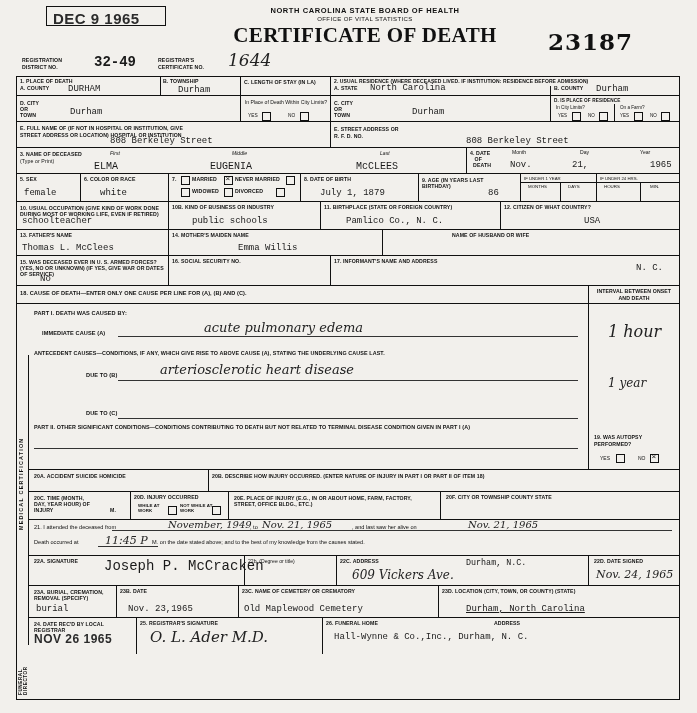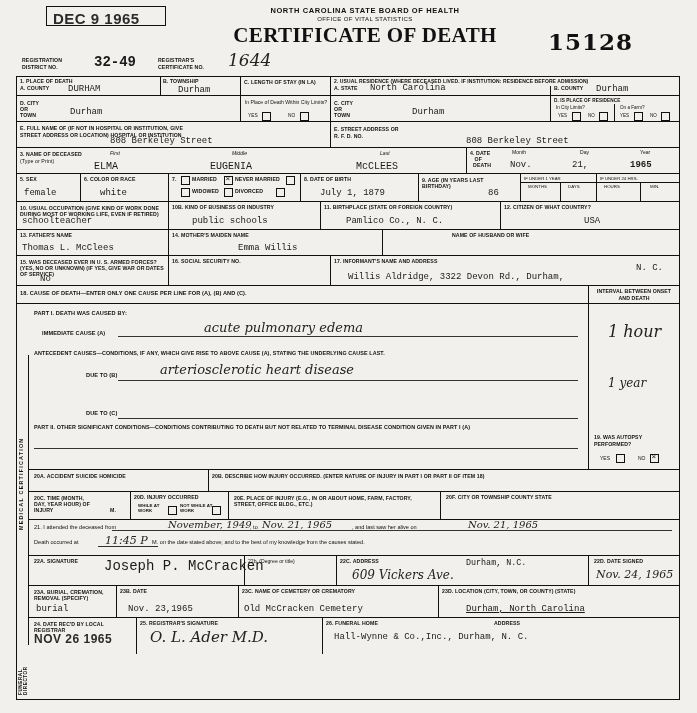--- a/index.html
+++ b/index.html
@@ -48,21 +48,21 @@
     <div class="stamp" style="padding:3px 0 0 6px;">DEC  9 1965</div>
   </div>
 
   <div class="box" style="left:180px;top:6px;width:370px;text-align:center;">
     <div style="font-size:7.5px;font-weight:bold;letter-spacing:.6px;">NORTH CAROLINA STATE BOARD OF HEALTH</div>
     <div style="font-size:6px;letter-spacing:.4px;margin-top:1px;">OFFICE OF VITAL STATISTICS</div>
     <div style="font-size:21px;font-weight:bold;letter-spacing:.4px;margin-top:1px;font-family:'Liberation Serif',serif;">CERTIFICATE OF DEATH</div>
   </div>
 
   <div class="box" style="left:548px;top:28px;width:120px;">
-    <div style="font-family:'DejaVu Serif',serif;font-size:23px;font-weight:bold;letter-spacing:1px;">15128</div>
+    <div style="font-family:'DejaVu Serif',serif;font-size:23px;font-weight:bold;letter-spacing:1px;">23187</div>
   </div>
 
   <div class="box" style="left:22px;top:52px;width:130px;height:22px;">
     <div class="lbl" style="position:absolute;left:0;top:5px;width:66px;line-height:1.25;">REGISTRATION DISTRICT NO.</div>
     <div class="val" style="position:absolute;left:72px;top:2px;font-size:14px;font-weight:bold;">32-49</div>
   </div>
   <div class="box" style="left:158px;top:52px;width:200px;height:22px;">
     <div class="lbl" style="position:absolute;left:0;top:5px;width:64px;line-height:1.25;">REGISTRAR'S CERTIFICATE NO.</div>
     <div class="hand" style="position:absolute;left:70px;top:-2px;font-size:17px;">1644</div>
   </div>
@@ -133,21 +133,21 @@
   <div class="lbl-n" style="position:absolute;left:380px;top:151px;font-style:italic;">Last</div>
   <div class="val" style="position:absolute;left:356px;top:161px;font-size:10px;">McCLEES</div>
 
   <div class="box br" style="left:466px;top:148px;width:1px;height:26px;"></div>
   <div class="lbl" style="position:absolute;left:470px;top:151px;line-height:1.15;">4. DATE<br>&nbsp;&nbsp;&nbsp;OF<br>&nbsp;&nbsp;DEATH</div>
   <div class="lbl-n" style="position:absolute;left:512px;top:150px;">Month</div>
   <div class="val" style="position:absolute;left:510px;top:160px;">Nov.</div>
   <div class="lbl-n" style="position:absolute;left:580px;top:150px;">Day</div>
   <div class="val" style="position:absolute;left:572px;top:160px;">21,</div>
   <div class="lbl-n" style="position:absolute;left:640px;top:150px;">Year</div>
-  <div class="val" style="position:absolute;left:630px;top:160px;font-weight:bold;">1965</div>
+  <div class="val" style="position:absolute;left:650px;top:160px;">1965</div>
 
   <div class="box bb" style="left:16px;top:174px;width:664px;height:28px;"></div>
   <div class="lbl" style="position:absolute;left:20px;top:177px;">5. SEX</div>
   <div class="val" style="position:absolute;left:24px;top:188px;">female</div>
   <div class="box br" style="left:80px;top:174px;width:1px;height:28px;"></div>
   <div class="lbl" style="position:absolute;left:84px;top:177px;">6. COLOR OR RACE</div>
   <div class="val" style="position:absolute;left:100px;top:188px;">white</div>
   <div class="box br" style="left:168px;top:174px;width:1px;height:28px;"></div>
 
   <div class="lbl" style="position:absolute;left:172px;top:177px;">7.</div>
@@ -203,21 +203,20 @@
   <div class="lbl" style="position:absolute;left:452px;top:233px;">NAME OF HUSBAND OR WIFE</div>
   <div class="val" style="position:absolute;left:452px;top:243px;"></div>
 
   <div class="box bb" style="left:16px;top:256px;width:664px;height:30px;"></div>
   <div class="lbl" style="position:absolute;left:20px;top:259px;width:144px;line-height:1.2;">15. WAS DECEASED EVER IN U. S. ARMED FORCES? (Yes, no or unknown) (If yes, give war or dates of service)</div>
   <div class="val" style="position:absolute;left:40px;top:274px;">No</div>
   <div class="box br" style="left:168px;top:256px;width:1px;height:30px;"></div>
   <div class="lbl" style="position:absolute;left:172px;top:259px;">16. SOCIAL SECURITY NO.</div>
   <div class="box br" style="left:330px;top:256px;width:1px;height:30px;"></div>
   <div class="lbl" style="position:absolute;left:334px;top:259px;">17. INFORMANT'S NAME AND ADDRESS</div>
-  <div class="val" style="position:absolute;left:348px;top:272px;">Willis Aldridge, 3322 Devon Rd., Durham,</div>
   <div class="val" style="position:absolute;left:636px;top:263px;">N. C.</div>
 
   <div class="box bb" style="left:16px;top:286px;width:664px;height:18px;"></div>
   <div class="lbl" style="position:absolute;left:20px;top:290px;font-size:5.6px;">18. CAUSE OF DEATH—ENTER ONLY ONE CAUSE PER LINE FOR (a), (b) and (c).</div>
   <div class="box br" style="left:588px;top:286px;width:1px;height:184px;"></div>
   <div class="lbl" style="position:absolute;left:594px;top:288px;width:80px;line-height:1.25;text-align:center;">INTERVAL BETWEEN ONSET AND DEATH</div>
 
   <div class="box bb" style="left:29px;top:304px;width:651px;height:166px;"></div>
   <div class="lbl" style="position:absolute;left:34px;top:310px;font-size:5.6px;">PART I.  DEATH WAS CAUSED BY:</div>
   <div class="lbl" style="position:absolute;left:42px;top:330px;font-size:5.6px;">IMMEDIATE CAUSE (a)</div>
@@ -292,21 +291,21 @@
   <div class="hand" style="position:absolute;left:596px;top:568px;font-size:11px;">Nov. 24, 1965</div>
 
   <div class="box bb" style="left:29px;top:586px;width:651px;height:32px;"></div>
   <div class="lbl" style="position:absolute;left:34px;top:589px;width:76px;line-height:1.2;">23a. BURIAL, CREMATION, REMOVAL (Specify)</div>
   <div class="val" style="position:absolute;left:36px;top:604px;">burial</div>
   <div class="box br" style="left:116px;top:586px;width:1px;height:32px;"></div>
   <div class="lbl" style="position:absolute;left:120px;top:589px;">23b. DATE</div>
   <div class="val" style="position:absolute;left:128px;top:604px;">Nov. 23,1965</div>
   <div class="box br" style="left:238px;top:586px;width:1px;height:32px;"></div>
   <div class="lbl" style="position:absolute;left:242px;top:589px;">23c. NAME OF CEMETERY OR CREMATORY</div>
-  <div class="val" style="position:absolute;left:244px;top:604px;">Old McCracken Cemetery</div>
+  <div class="val" style="position:absolute;left:244px;top:604px;">Old Maplewood Cemetery</div>
   <div class="box br" style="left:438px;top:586px;width:1px;height:32px;"></div>
   <div class="lbl" style="position:absolute;left:442px;top:589px;">23d. LOCATION  (City, town, or county)                     (State)</div>
   <div class="val" style="position:absolute;left:466px;top:604px;text-decoration:underline;">Durham, North Carolina</div>
 
   <div class="box" style="left:29px;top:618px;width:651px;height:36px;"></div>
   <div class="lbl" style="position:absolute;left:34px;top:621px;width:84px;line-height:1.2;">24. DATE REC'D BY LOCAL REGISTRAR</div>
   <div class="stamp" style="position:absolute;left:34px;top:632px;font-size:12px;">NOV 26 1965</div>
   <div class="box br" style="left:136px;top:618px;width:1px;height:36px;"></div>
   <div class="lbl" style="position:absolute;left:140px;top:621px;">25. REGISTRAR'S SIGNATURE</div>
   <div class="hand" style="position:absolute;left:150px;top:628px;font-size:15px;">O. L. Ader M.D.</div>

